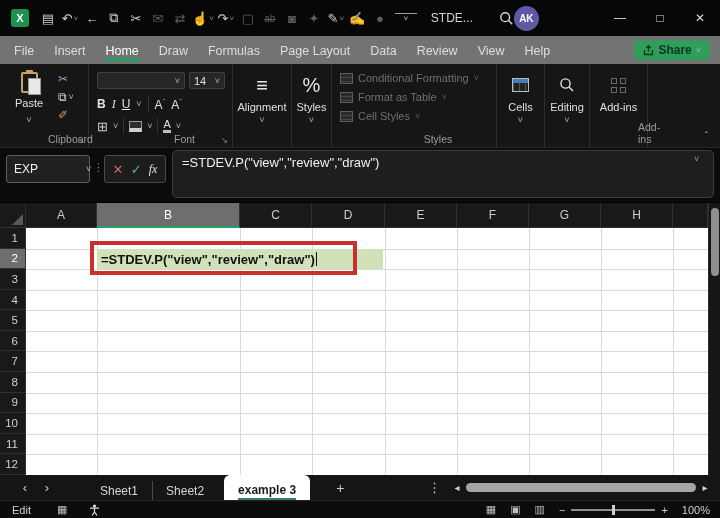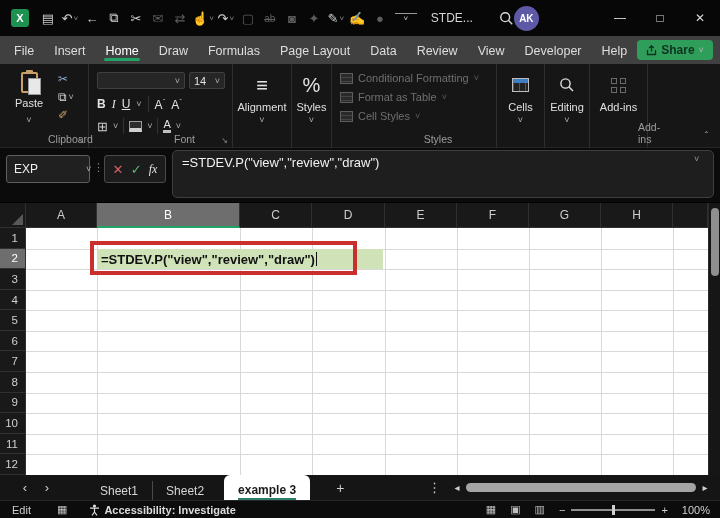--- a/index.html
+++ b/index.html
@@ -20,21 +20,21 @@
   .qat-btn.strike { font-size:10px; text-decoration:line-through; }
   .qat-btn.overline { border-top:1px solid #9a9a9a; font-size:8px; height:10px; margin:0 4px; }
   #title-text { color:#d5d5d5; font-size:12px; margin-left:10px; white-space:nowrap; }
   #search-btn { margin-left:26px; display:flex; align-items:center; }
   #avatar { width:25px; height:25px; border-radius:50%; background:var(--avatar-purple,#5e59a6);
     color:#fff; font-size:10px; font-weight:bold; display:flex; align-items:center; justify-content:center; }
   #win-controls { display:flex; margin-left:auto; }
   .win-btn { width:40px; height:36px; display:flex; align-items:center; justify-content:center; font-size:12px; color:#d9d9d9; }
 
   
-  #menubar { top:36px; left:0; width:720px; height:28px; display:flex; align-items:center; background:#404040; padding-left:4px; }
+  #menubar { top:36px; left:0; width:720px; height:28px; display:flex; align-items:center; background:#737373; padding-left:4px; }
   .menu-tab { padding:5px 10px 3px; font-size:12.5px; color:#dedede; position:relative; white-space:nowrap; }
   .menu-tab.active { color:#fff; }
   .menu-tab.active::after { content:""; position:absolute; left:9px; right:9px; bottom:0; height:3px;
     border-radius:2px; background:var(--accent-green,#21a366); }
   #share-btn { margin-left:auto; margin-right:10px; background:var(--share-green,#2f9e5a); border-radius:4px;
     height:20px; display:flex; align-items:center; padding:0 9px; color:#0d3320; font-size:12px; font-weight:bold; gap:4px; }
   #share-btn .chev { font-size:9px; font-weight:normal; }
 
   
   #ribbon { top:64px; left:0; width:720px; height:84px; background:#161616; display:flex; border-bottom:1px solid #262626; }
@@ -241,21 +241,20 @@
     <div id="menu-tabs" style="display:flex;">
         <div class="menu-tab">File</div>
         <div class="menu-tab">Insert</div>
         <div class="menu-tab active">Home</div>
         <div class="menu-tab">Draw</div>
         <div class="menu-tab">Formulas</div>
         <div class="menu-tab">Page Layout</div>
         <div class="menu-tab">Data</div>
         <div class="menu-tab">Review</div>
         <div class="menu-tab">View</div>
-        <div class="menu-tab">Developer</div>
         <div class="menu-tab">Help</div>
       </div>
     <div id="share-btn">
       <svg width="11" height="11" viewBox="0 0 11 11">
           <path d="M1.5 5v4.5h8V5" fill="none" stroke="#0d3320" stroke-width="1.3"></path>
           <path d="M5.5 6.5V1M3.2 3l2.3-2.2L7.8 3" fill="none" stroke="#0d3320" stroke-width="1.3"></path>
         </svg>
       <span>Share</span>
       <span class="chev">˅</span>
     </div>
@@ -479,21 +478,20 @@
   </div>
 
   <div id="statusbar" class="abs">
     <span id="status-mode">Edit</span>
     <span id="macro-icon">▦</span>
     <div id="acc-group">
       <svg width="11" height="12" viewBox="0 0 11 12">
           <circle cx="5.5" cy="2" r="1.6" fill="#dcdcdc"></circle>
           <path d="M1 4.2h9M5.5 4v4M5.5 8L3 11.4M5.5 8L8 11.4" stroke="#dcdcdc" stroke-width="1.2" fill="none"></path>
         </svg>
-      <span>Accessibility: Investigate</span>
     </div>
     <div id="status-right">
       <span class="view-ic">▦</span>
       <span class="view-ic">▣</span>
       <span class="view-ic">▥</span>
       <div id="zoom-slider">
         <span>−</span>
         <div id="zoom-track">
           <span id="zoom-tick"></span>
           <span id="zoom-thumb"></span>

